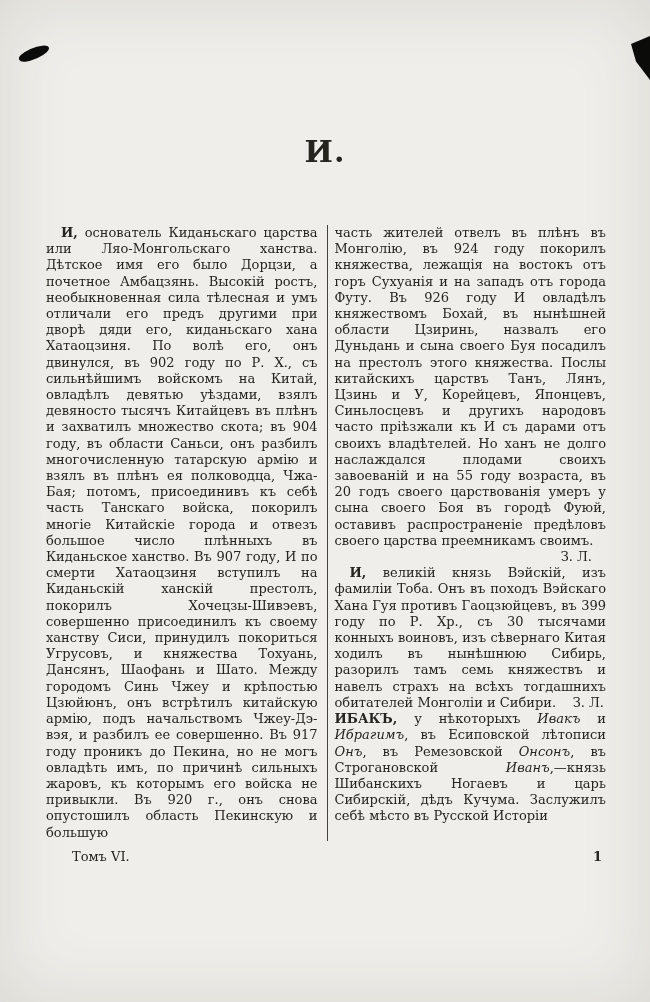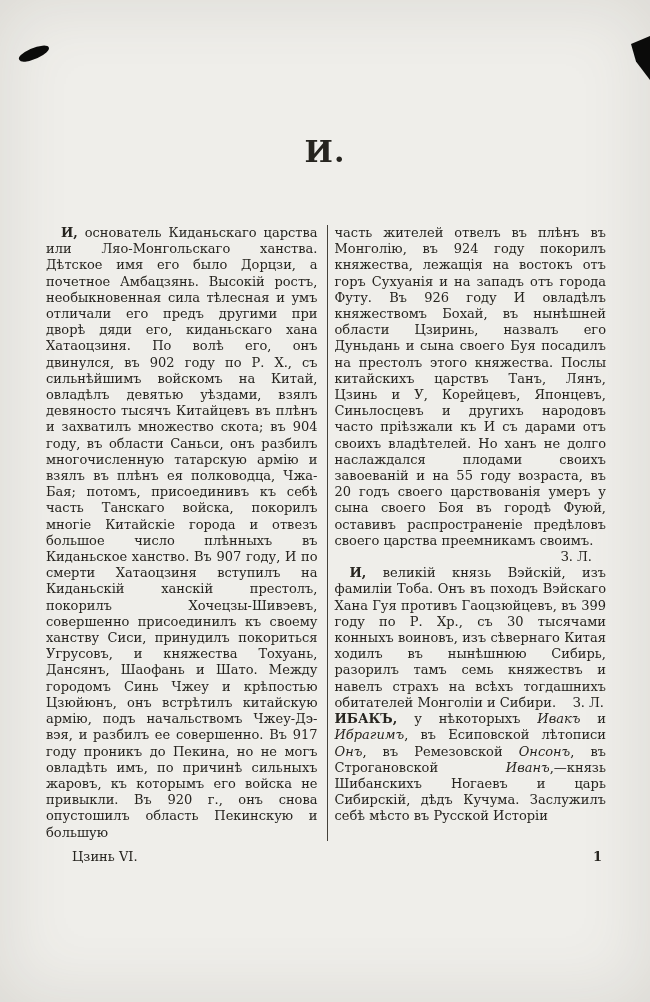--- a/index.html
+++ b/index.html
@@ -89,17 +89,17 @@
       <p class="sig-line">З. Л.</p>
 
       <p class="para indent"><span class="lead">И,</span><span> великій князь Вэйскій, изъ фамиліи Тоба. Онъ въ походъ Вэйскаго Хана Гуя противъ Гаоцзюйцевъ, въ 399 году по Р. Хр., съ 30 тысячами конныхъ воиновъ, изъ сѣвернаго Китая ходилъ въ нынѣшнюю Сибирь, разорилъ тамъ семь княжествъ и навелъ страхъ на всѣхъ тогдашнихъ обитателей Монголіи и Сибири.</span><span class="sig-float">З. Л.</span></p>
 
       <p class="para clear"><span class="lead">ИБАКЪ,</span><span> у нѣкоторыхъ </span><span class="it">Ивакъ</span><span> и </span><span class="it">Ибрагимъ</span><span>, въ Есиповской лѣтописи </span><span class="it">Онъ</span><span>, въ Ремезовской </span><span class="it">Онсонъ</span><span>, въ Строгановской </span><span class="it">Иванъ</span><span>,—князь Шибанскихъ Ногаевъ и царь Сибирскій, дѣдъ Кучума. Заслужилъ себѣ мѣсто въ Русской Исторіи</span></p>
     </div>
 
   </div>
 
   <div class="footer">
-    <span class="volume">Цзинь VI.</span>
+    <span class="volume">Томъ VI.</span>
     <span class="pagenum">1</span>
   </div>
 
 </div>
 
 </body></html>

